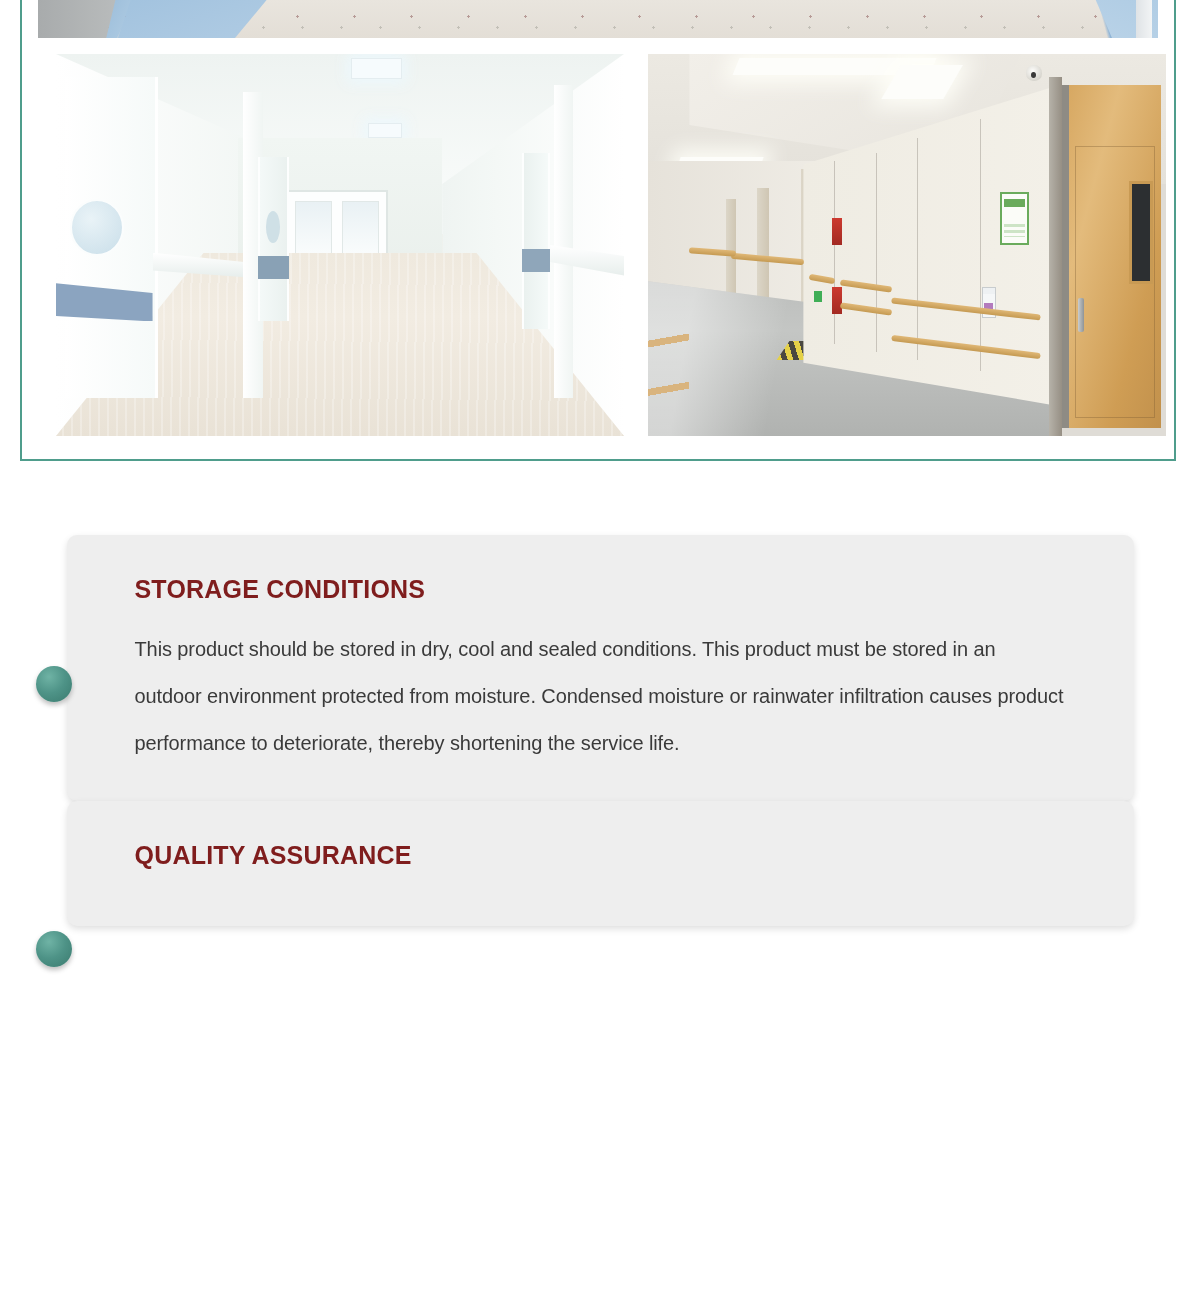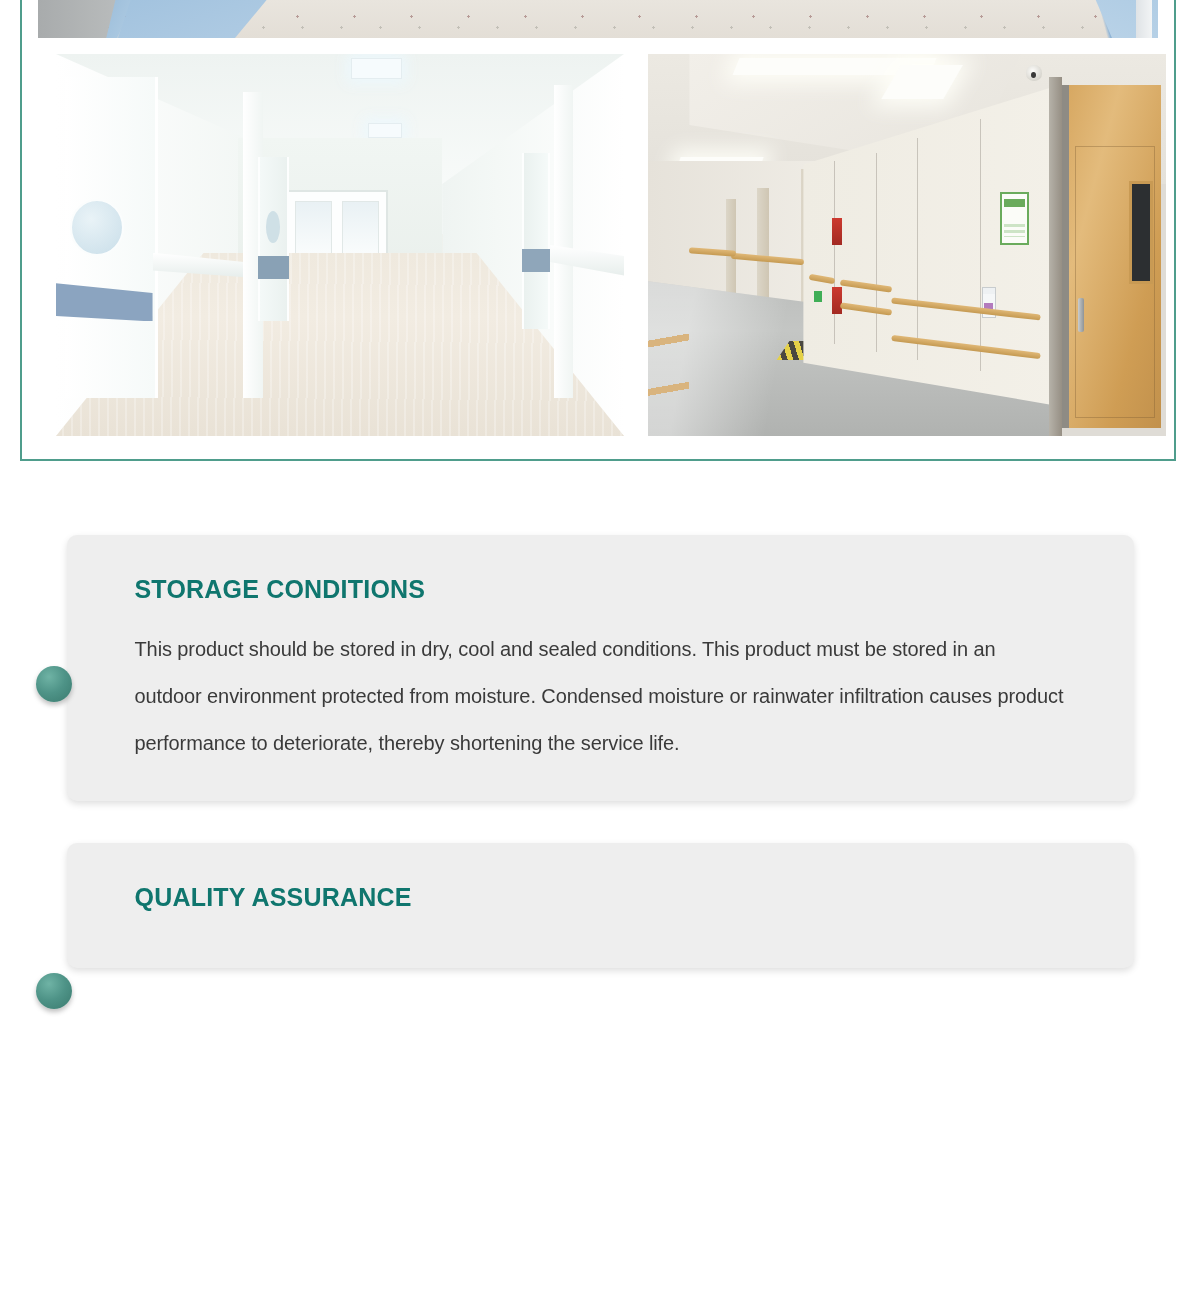--- a/index.html
+++ b/index.html
@@ -346,26 +346,26 @@
 
   .card {
     position: relative;
     margin: 0 auto;
     width: 1067px;
     background: #eeeeee;
     border-radius: 10px;
     box-shadow: 0 3px 7px rgba(0,0,0,.13);
     padding: 40px 0 34px 0;
   }
-  .card + .card { margin-top: 42px; }
+  .card + .card { }
 
   .card-inner { padding: 0 68px 0 68px; }
 
   .card-title {
-    color: #0f766e;
+    color: #7f1d1d;
     font-size: 25px;
     font-weight: bold;
     letter-spacing: .2px;
     margin-bottom: 22px;
   }
 
   .card-body {
     color: #3a3a3a;
     font-size: 20px;
     line-height: 47px;

